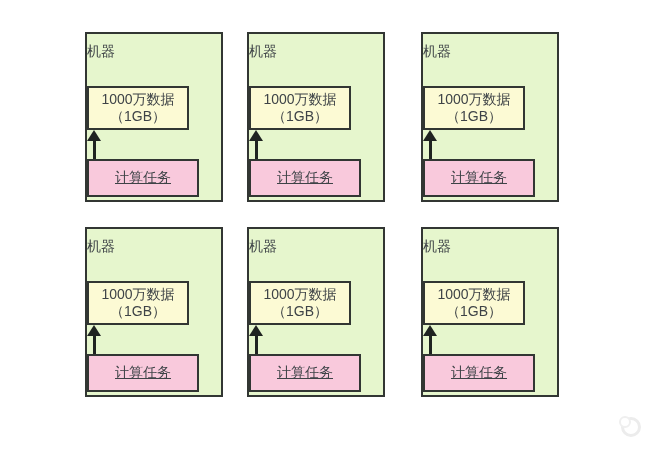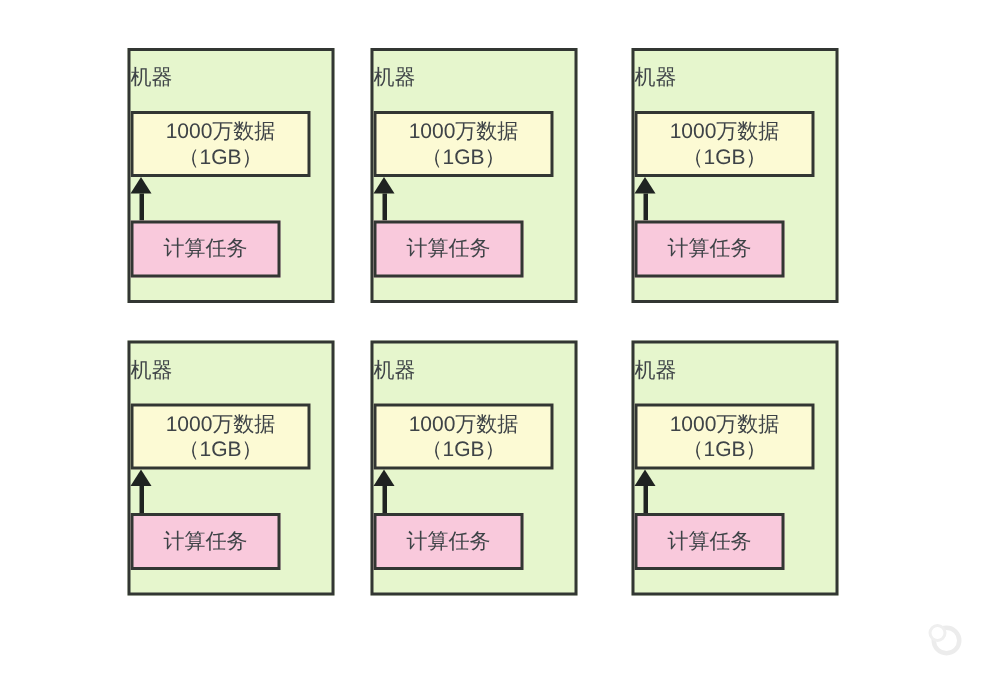--- a/index.html
+++ b/index.html
@@ -39,57 +39,58 @@
   .machine.r2c1{left:85px;top:227px;}
   .machine.r2c2{left:247px;top:227px;}
   .machine.r2c3{left:421px;top:227px;}
   .machine-title{
     margin-top:8px;
     font-size:14px;
     line-height:19px;
     color:var(--text);
   }
   .data-box{
-    margin-top:13px;
-    width:120px;
+    margin-top:25px;
+    width:102px;
     background:var(--data-fill);
     border:2px solid var(--box-border);
     text-align:center;
     font-size:14px;
     line-height:17px;
-    padding:3px 17px;
+    padding:3px 0;
     color:var(--text);
   }
   .arrow-up{
     height:29px;
     display:flex;
     flex-direction:column;
     align-items:center;
   }
   .arrow-up .head{
     width:0;height:0;
     border-left:7px solid transparent;
     border-right:7px solid transparent;
     border-bottom:11px solid var(--arrow);
   }
   .arrow-up .shaft{
     width:3px;
     flex:1;
     background:var(--arrow);
   }
   .task-box{
-    width:100px;
+    width:112px;
     height:38px;
     background:var(--task-fill);
     border:2px solid var(--box-border);
     display:flex;
     align-items:center;
     justify-content:center;
     font-size:14px;
     color:var(--text);
+    text-decoration:underline;
   }
   .watermark{
     position:absolute;
     right:20px;
     top:417px;
     display:flex;
     align-items:center;
     gap:9px;
   }
   .watermark-logo{

